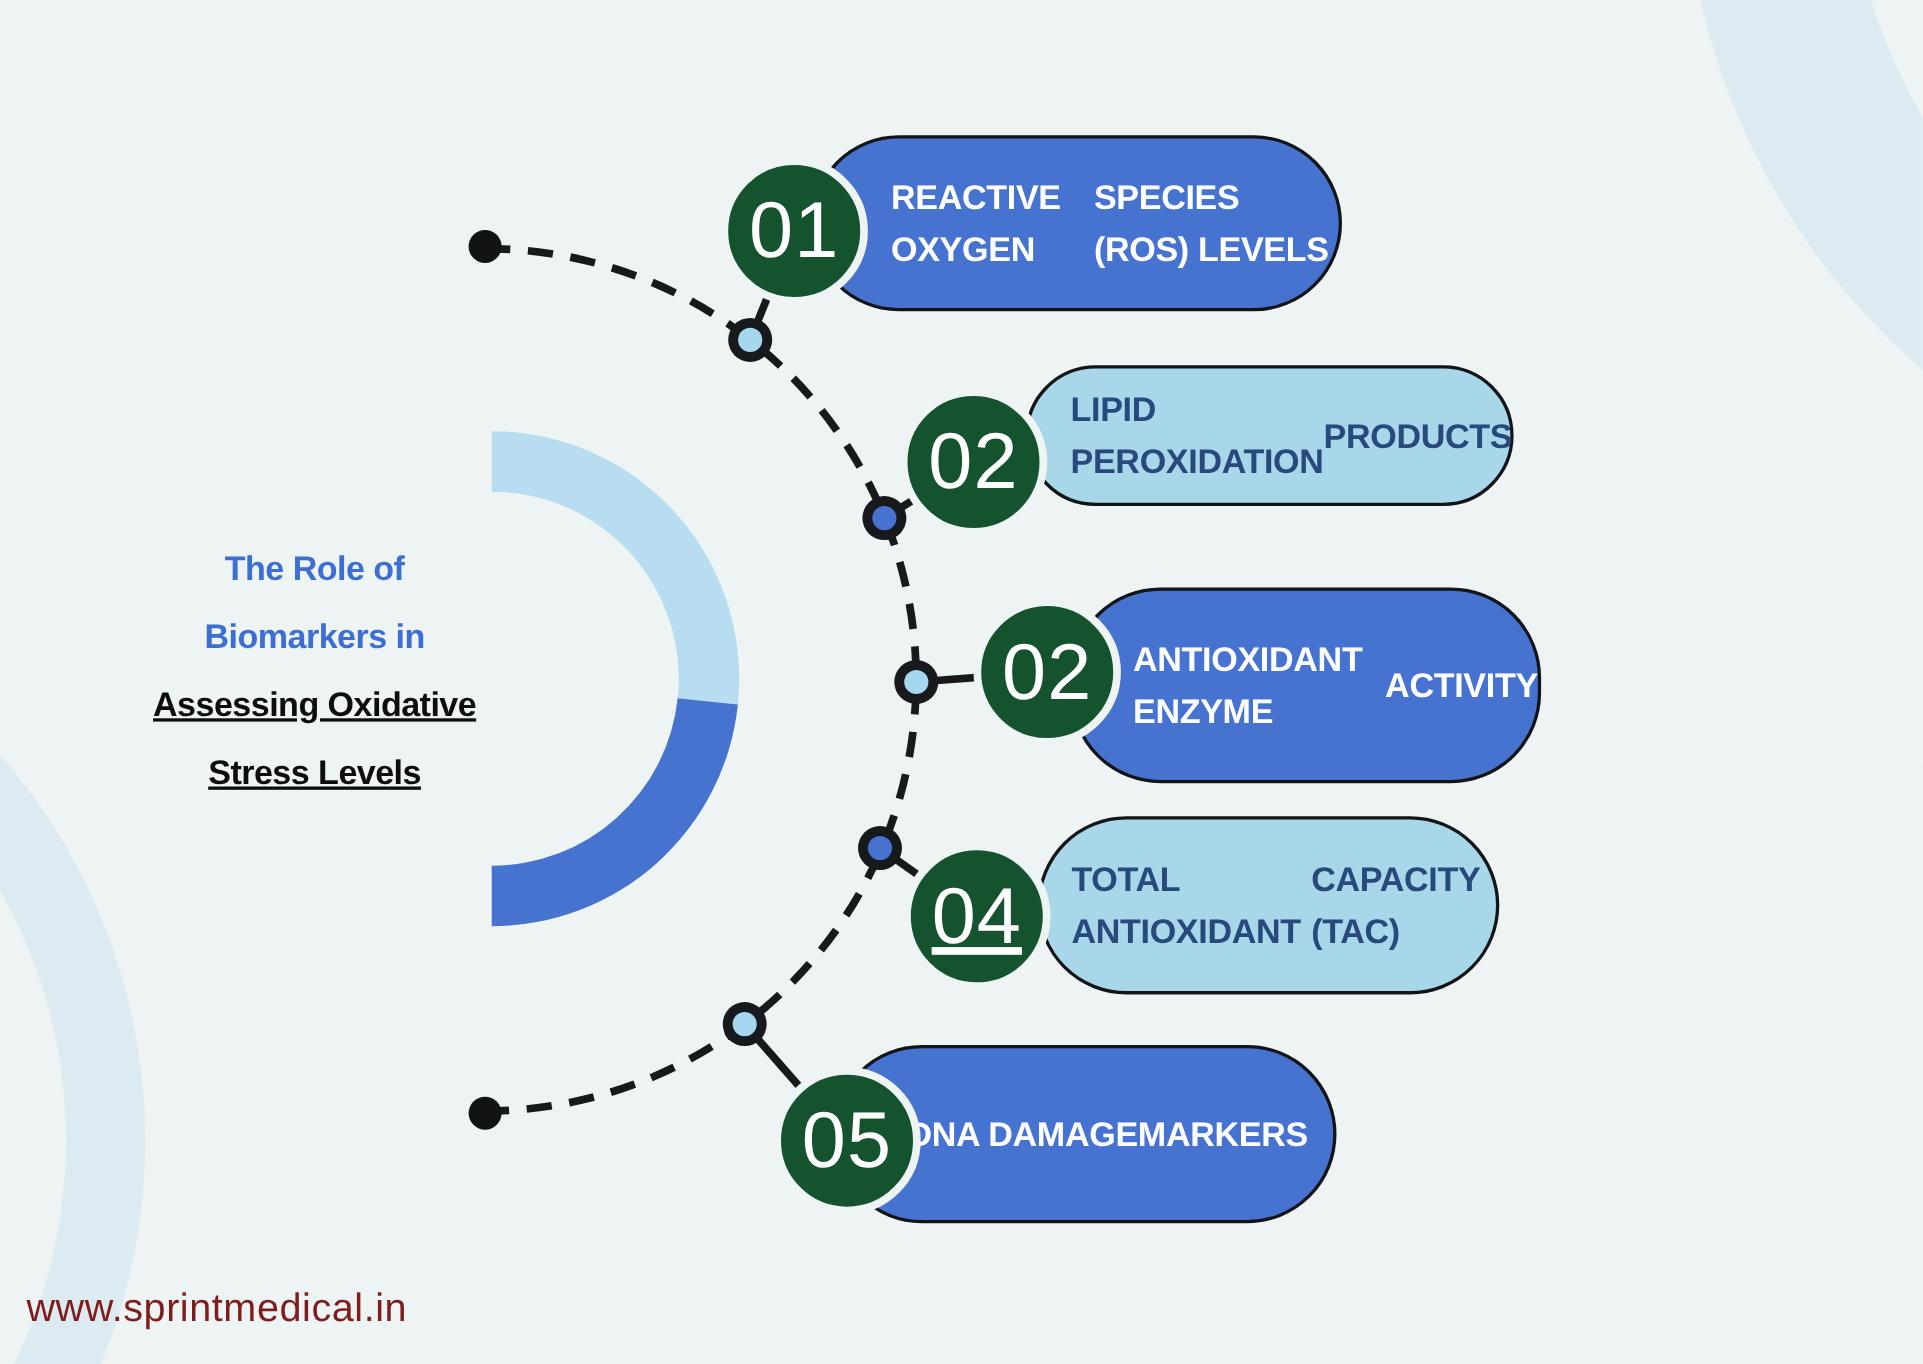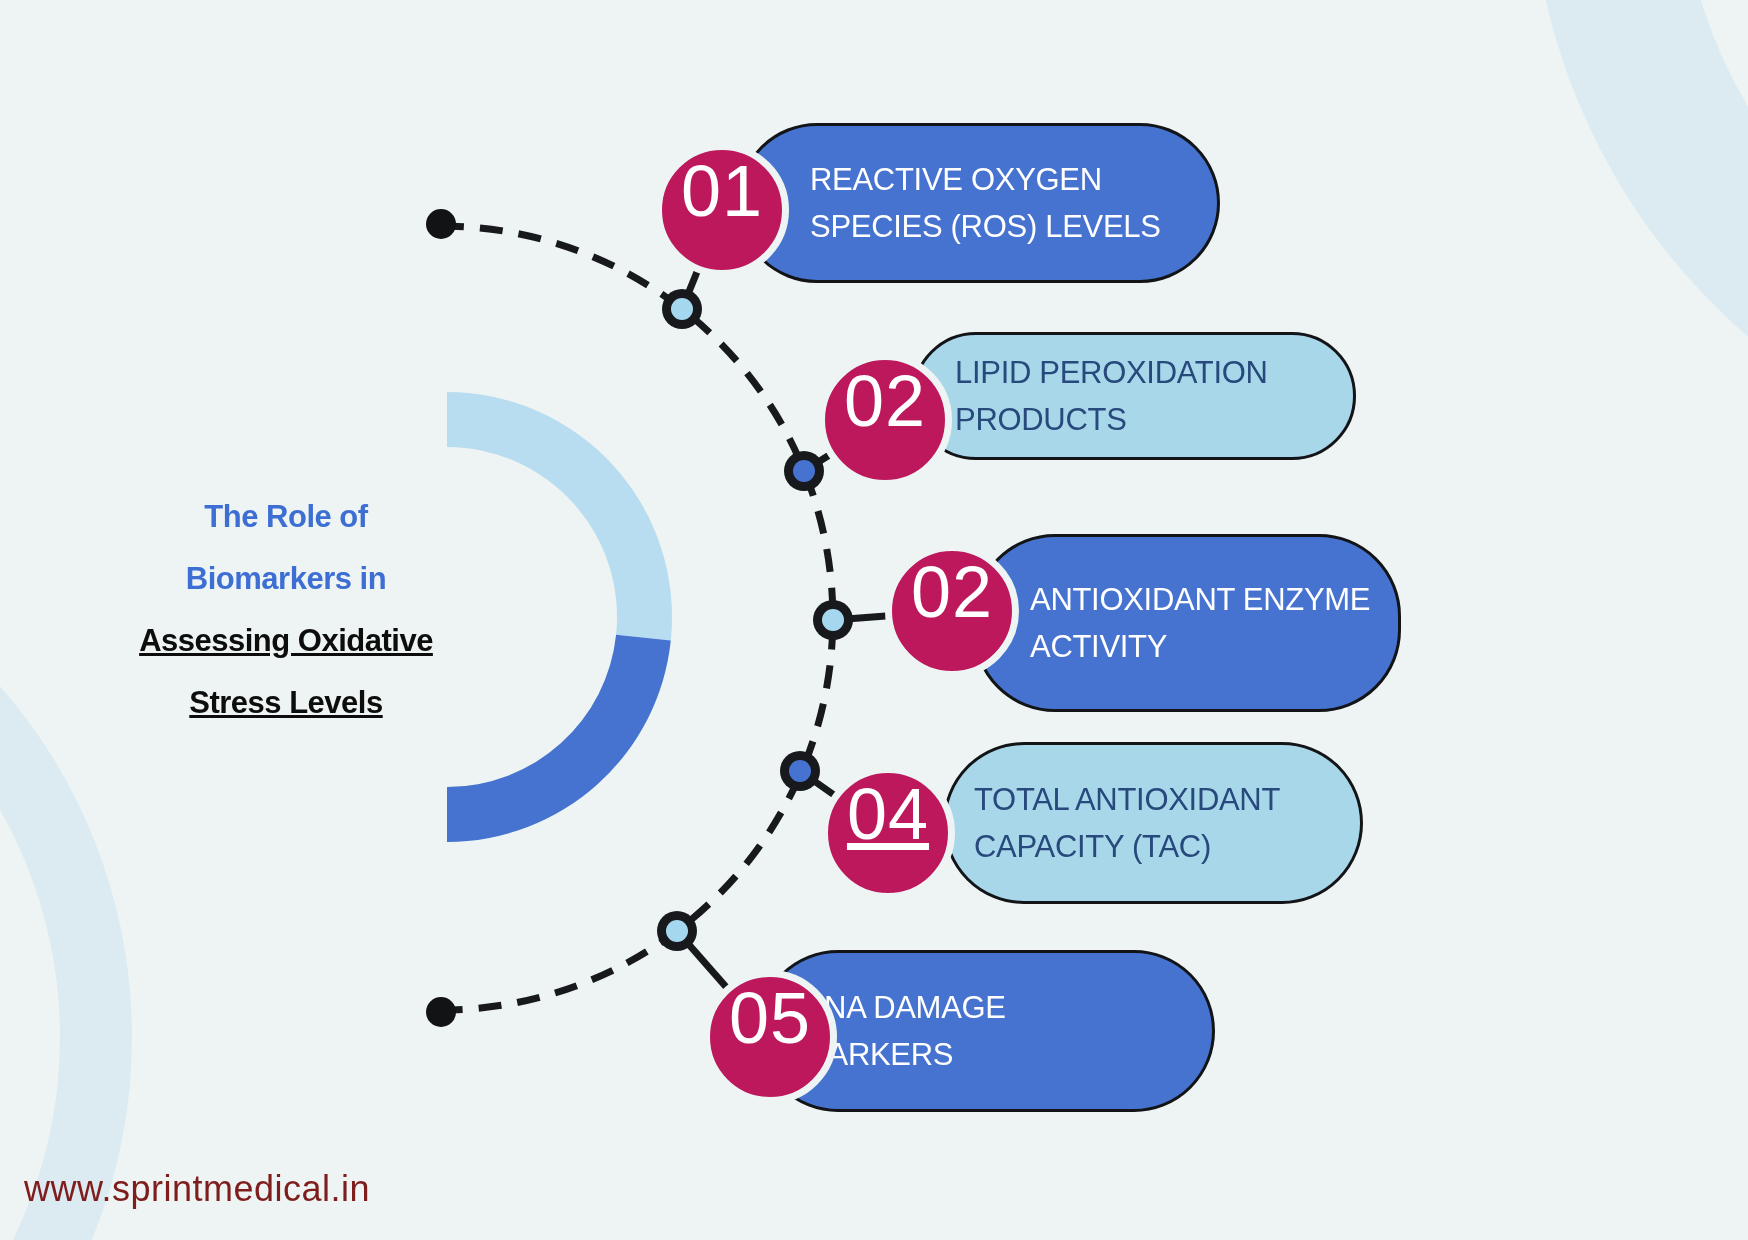--- a/index.html
+++ b/index.html
@@ -17,36 +17,36 @@
   
   .title{
     position:absolute;left:40px;top:486px;width:492px;z-index:3;
     text-align:center;font-weight:700;font-size:31px;line-height:62px;
     letter-spacing:-0.5px;
   }
   .title .blue{color:#3d6ed3;}
   .title .black{color:#0d0d0d;text-decoration:underline;}
   
   .pill{
-    position:absolute;z-index:4;display:flex;flex-direction:column;justify-content:center;
+    position:absolute;z-index:4;display:flex;justify-content:center;
     border:3px solid #121417;border-radius:82px;box-sizing:border-box;
-    font-weight:400;font-size:31px;line-height:47px;letter-spacing:-0.3px;
+    font-weight:700;font-size:31px;line-height:47px;letter-spacing:-0.3px;align-items:center;
   }
   .pill-blue{background:#4673cf;color:#ffffff;}
   .pill-light{background:#a9d7ea;color:#27497c;}
   .pill-1{left:737px;top:123px;width:483px;height:160px;padding-left:70px;}
-  .pill-2{left:912px;top:332px;width:444px;height:128px;padding-left:40px;}
+  .pill-2{left:932px;top:332px;width:444px;height:128px;padding-left:40px;}
   .pill-3{left:973px;top:534px;width:428px;height:178px;padding-left:54px;}
   .pill-4{left:943px;top:742px;width:420px;height:162px;padding-left:28px;}
   .pill-5{left:757px;top:950px;width:458px;height:162px;padding-left:42px;}
   
   .badge{
     position:absolute;z-index:5;width:120px;height:120px;border-radius:50%;
-    background:#be185d;border:7px solid #edf4f3;box-sizing:content-box;
-    display:flex;justify-content:center;
+    background:#14532d;border:7px solid #edf4f3;box-sizing:content-box;
+    display:flex;align-items:center;justify-content:center;
     color:#ffffff;font-size:72px;font-weight:500;letter-spacing:1px;
   }
   .badge-1{left:655px;top:143px;}
   .badge-2{left:818px;top:353px;}
   .badge-3{left:885px;top:544px;}
   .badge-4{left:821px;top:766px;text-decoration:underline;}
   .badge-5{left:703px;top:970px;}
   
   .footer{
     position:absolute;left:24px;top:1168px;z-index:3;

